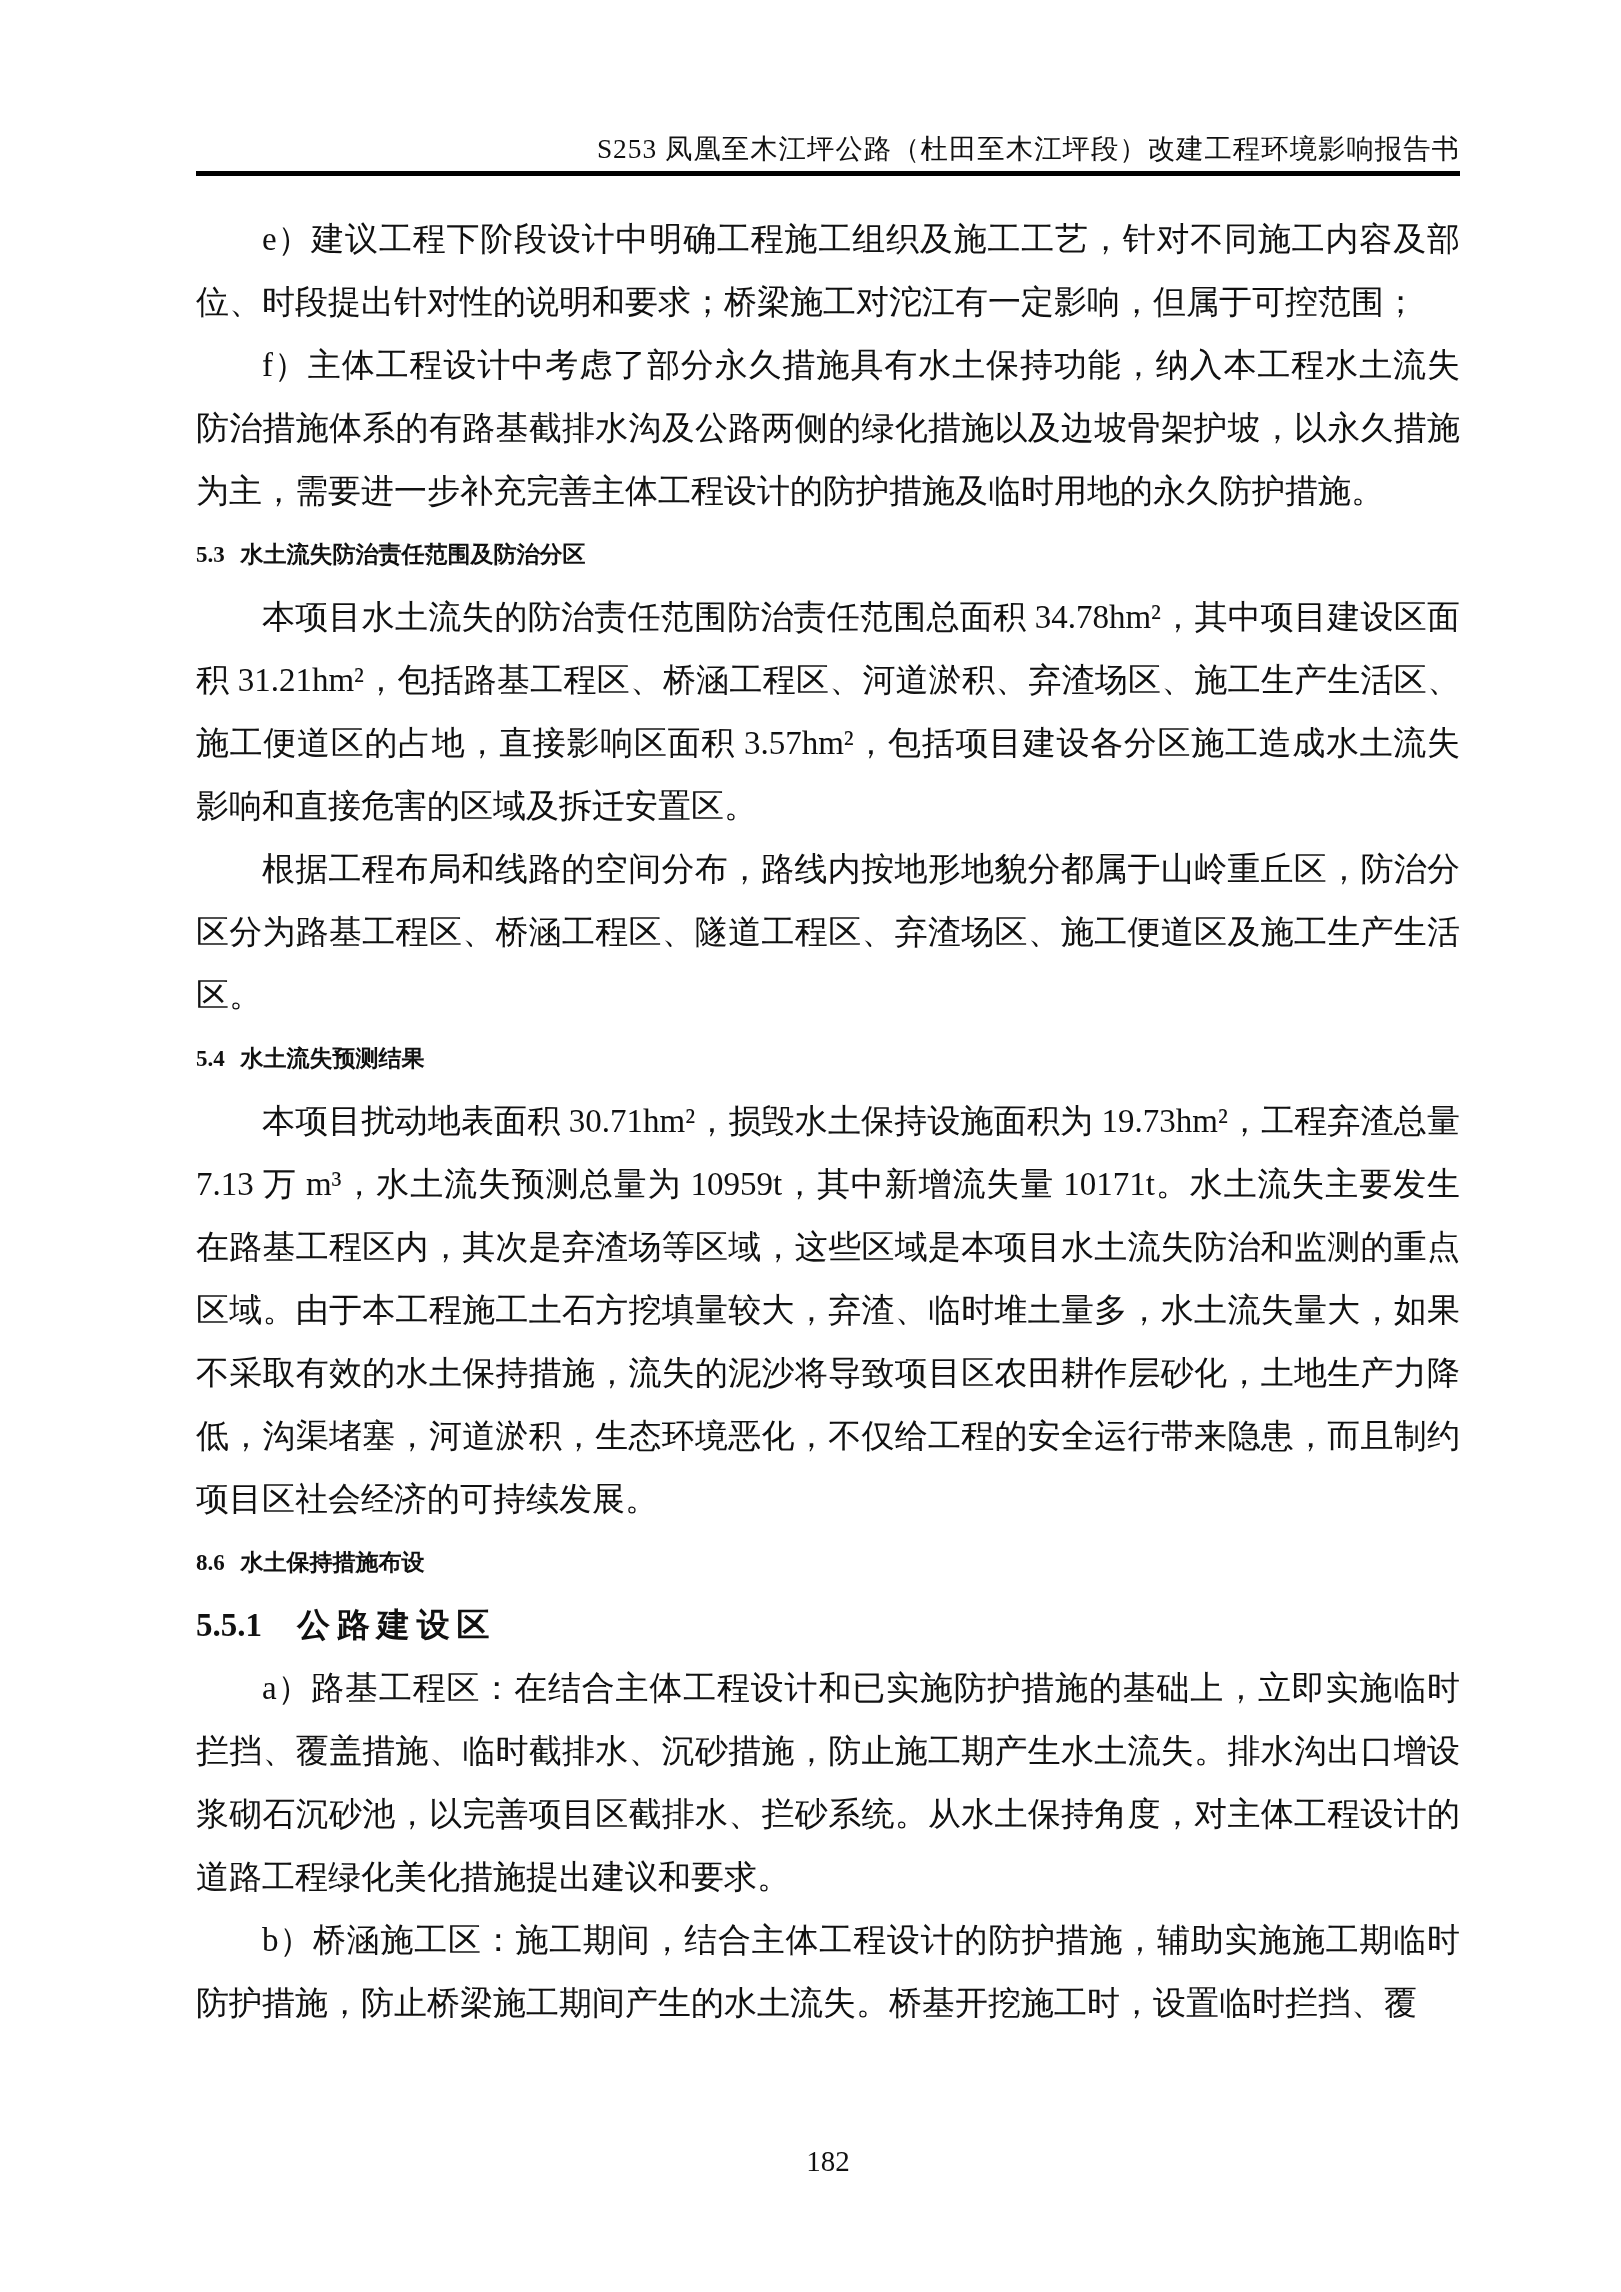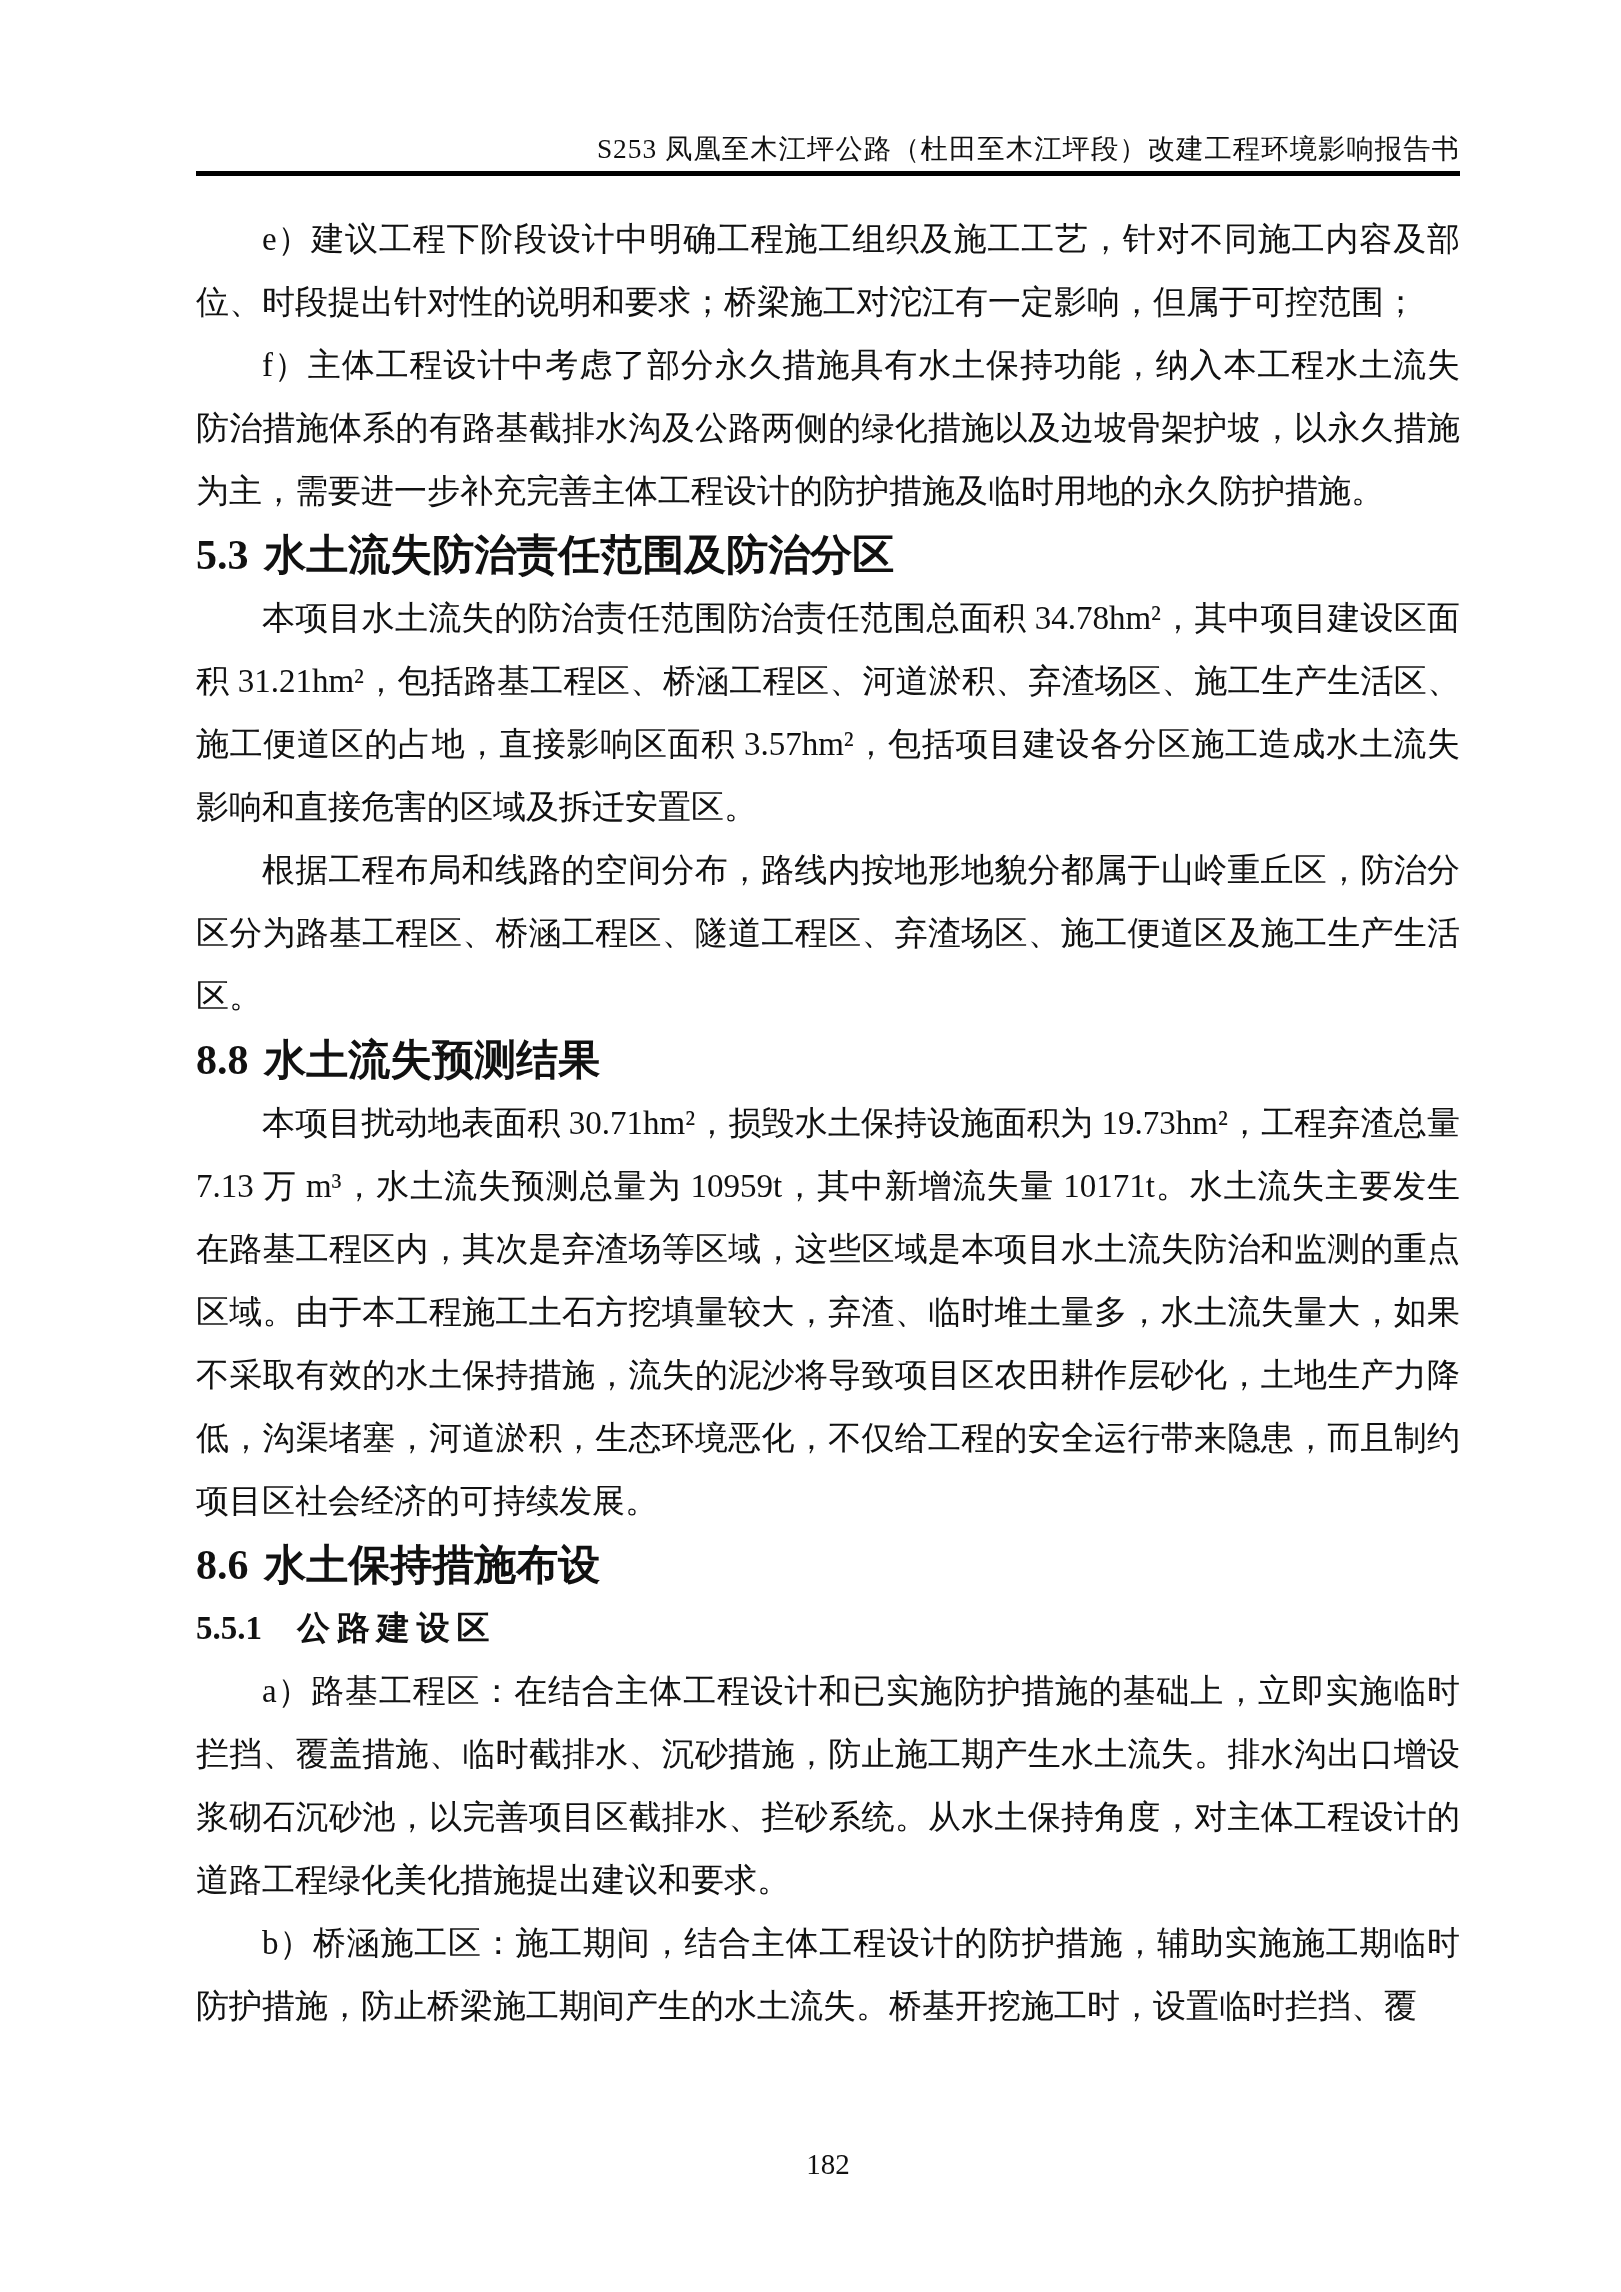--- a/index.html
+++ b/index.html
@@ -19,21 +19,21 @@
   .header-rule{
     height:4.9px;background:#000000;margin-top:6.9px;
   }
   .doc-body{
     margin-top:32px;
     font-size:33px;line-height:63px;
     text-align:justify;
   }
   .para{margin:0;text-indent:2em;}
   .sec-h2{
-    margin:0;font-size:42px;line-height:63px;font-weight:bold;
+    margin:0;font-size:23px;line-height:63px;font-weight:bold;
     font-family:"Liberation Sans","DejaVu Sans",sans-serif;
     text-align:left;text-indent:0;
   }
   .sec-h2 .hnum{
     font-family:"Liberation Serif","DejaVu Serif",serif;
     margin-right:15.7px;
   }
   .sec-h3{
     margin:0;font-size:33px;line-height:63px;font-weight:bold;
     text-align:left;text-indent:0;
@@ -61,21 +61,21 @@
 
     <h2 class="sec-h2">
       <span class="hnum">5.3</span><span class="htext">水土流失防治责任范围及防治分区</span>
     </h2>
 
     <p class="para">本项目水土流失的防治责任范围防治责任范围总面积 34.78hm²，其中项目建设区面积 31.21hm²，包括路基工程区、桥涵工程区、河道淤积、弃渣场区、施工生产生活区、施工便道区的占地，直接影响区面积 3.57hm²，包括项目建设各分区施工造成水土流失影响和直接危害的区域及拆迁安置区。</p>
 
     <p class="para">根据工程布局和线路的空间分布，路线内按地形地貌分都属于山岭重丘区，防治分区分为路基工程区、桥涵工程区、隧道工程区、弃渣场区、施工便道区及施工生产生活区。</p>
 
     <h2 class="sec-h2">
-      <span class="hnum">8.8</span><span class="htext">水土流失预测结果</span>
+      <span class="hnum">5.4</span><span class="htext">水土流失预测结果</span>
     </h2>
 
     <p class="para">本项目扰动地表面积 30.71hm²，损毁水土保持设施面积为 19.73hm²，工程弃渣总量 7.13 万 m³，水土流失预测总量为 10959t，其中新增流失量 10171t。水土流失主要发生在路基工程区内，其次是弃渣场等区域，这些区域是本项目水土流失防治和监测的重点区域。由于本工程施工土石方挖填量较大，弃渣、临时堆土量多，水土流失量大，如果不采取有效的水土保持措施，流失的泥沙将导致项目区农田耕作层砂化，土地生产力降低，沟渠堵塞，河道淤积，生态环境恶化，不仅给工程的安全运行带来隐患，而且制约项目区社会经济的可持续发展。</p>
 
     <h2 class="sec-h2">
       <span class="hnum">8.6</span><span class="htext">水土保持措施布设</span>
     </h2>
 
     <h3 class="sec-h3">
       <span class="hnum">5.5.1</span><span class="htext">公路建设区</span>

